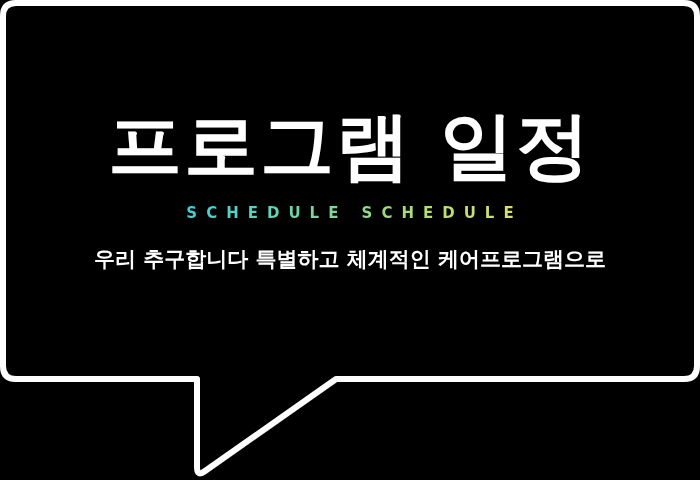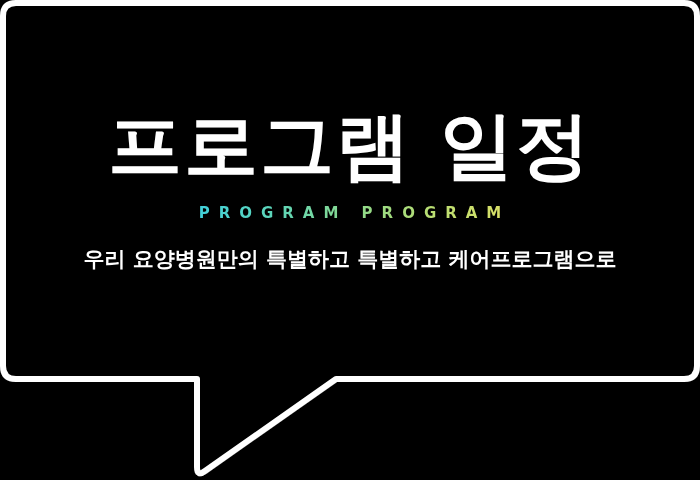--- a/index.html
+++ b/index.html
@@ -108,20 +108,20 @@
              L 16 379
              Q 3 379 3 366
              L 3 16
              Q 3 3 16 3 Z" fill="#000000" stroke="#ffffff" stroke-width="6" stroke-linejoin="round" filter="url(#bubble-shadow)"></path>
   </svg>
 
   <div id="bubble-content">
 
     <h1 id="title">프로그램 일정</h1>
 
-    <div id="subtitle">PROGRAM PROGRAM</div>
+    <div id="subtitle">SCHEDULE SCHEDULE</div>
 
     <p id="description">
-      <span class="desc-line">우리 요양병원만의 특별하고 특별하고 케어프로그램으로</span>
+      <span class="desc-line">우리 추구합니다 특별하고 체계적인 케어프로그램으로</span>
     </p>
 
   </div>
 </div>
 
 </body></html>

